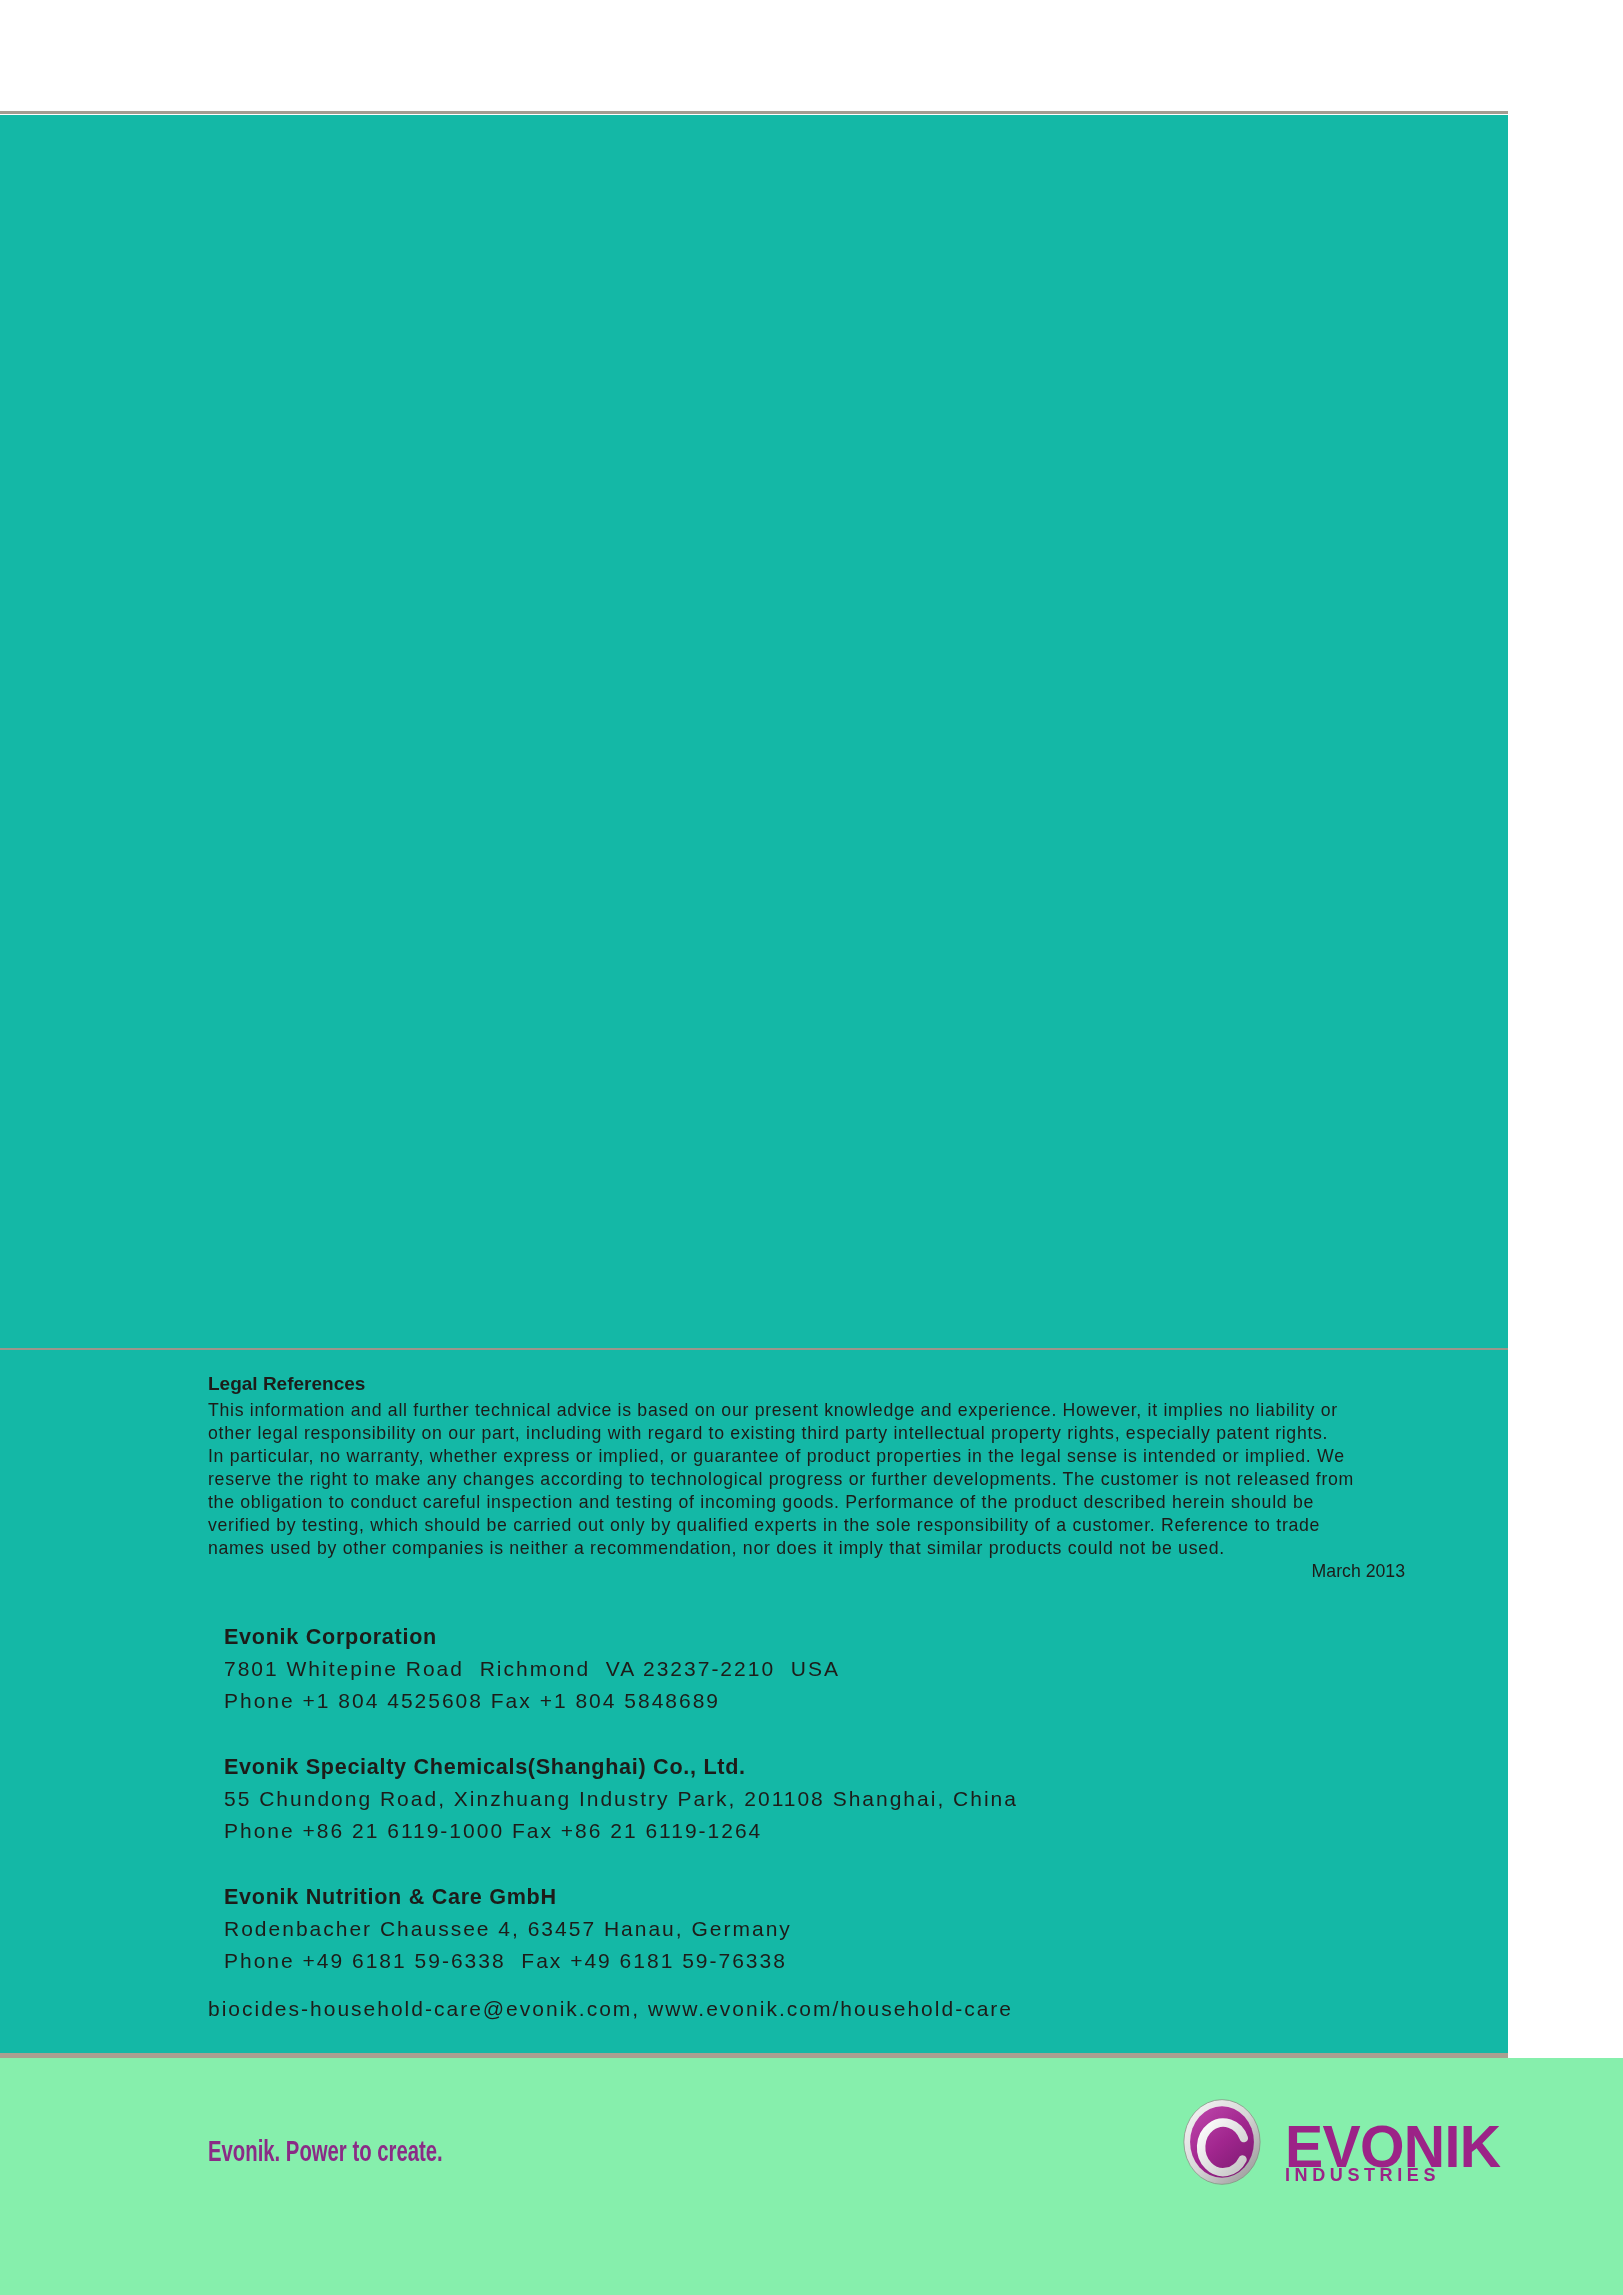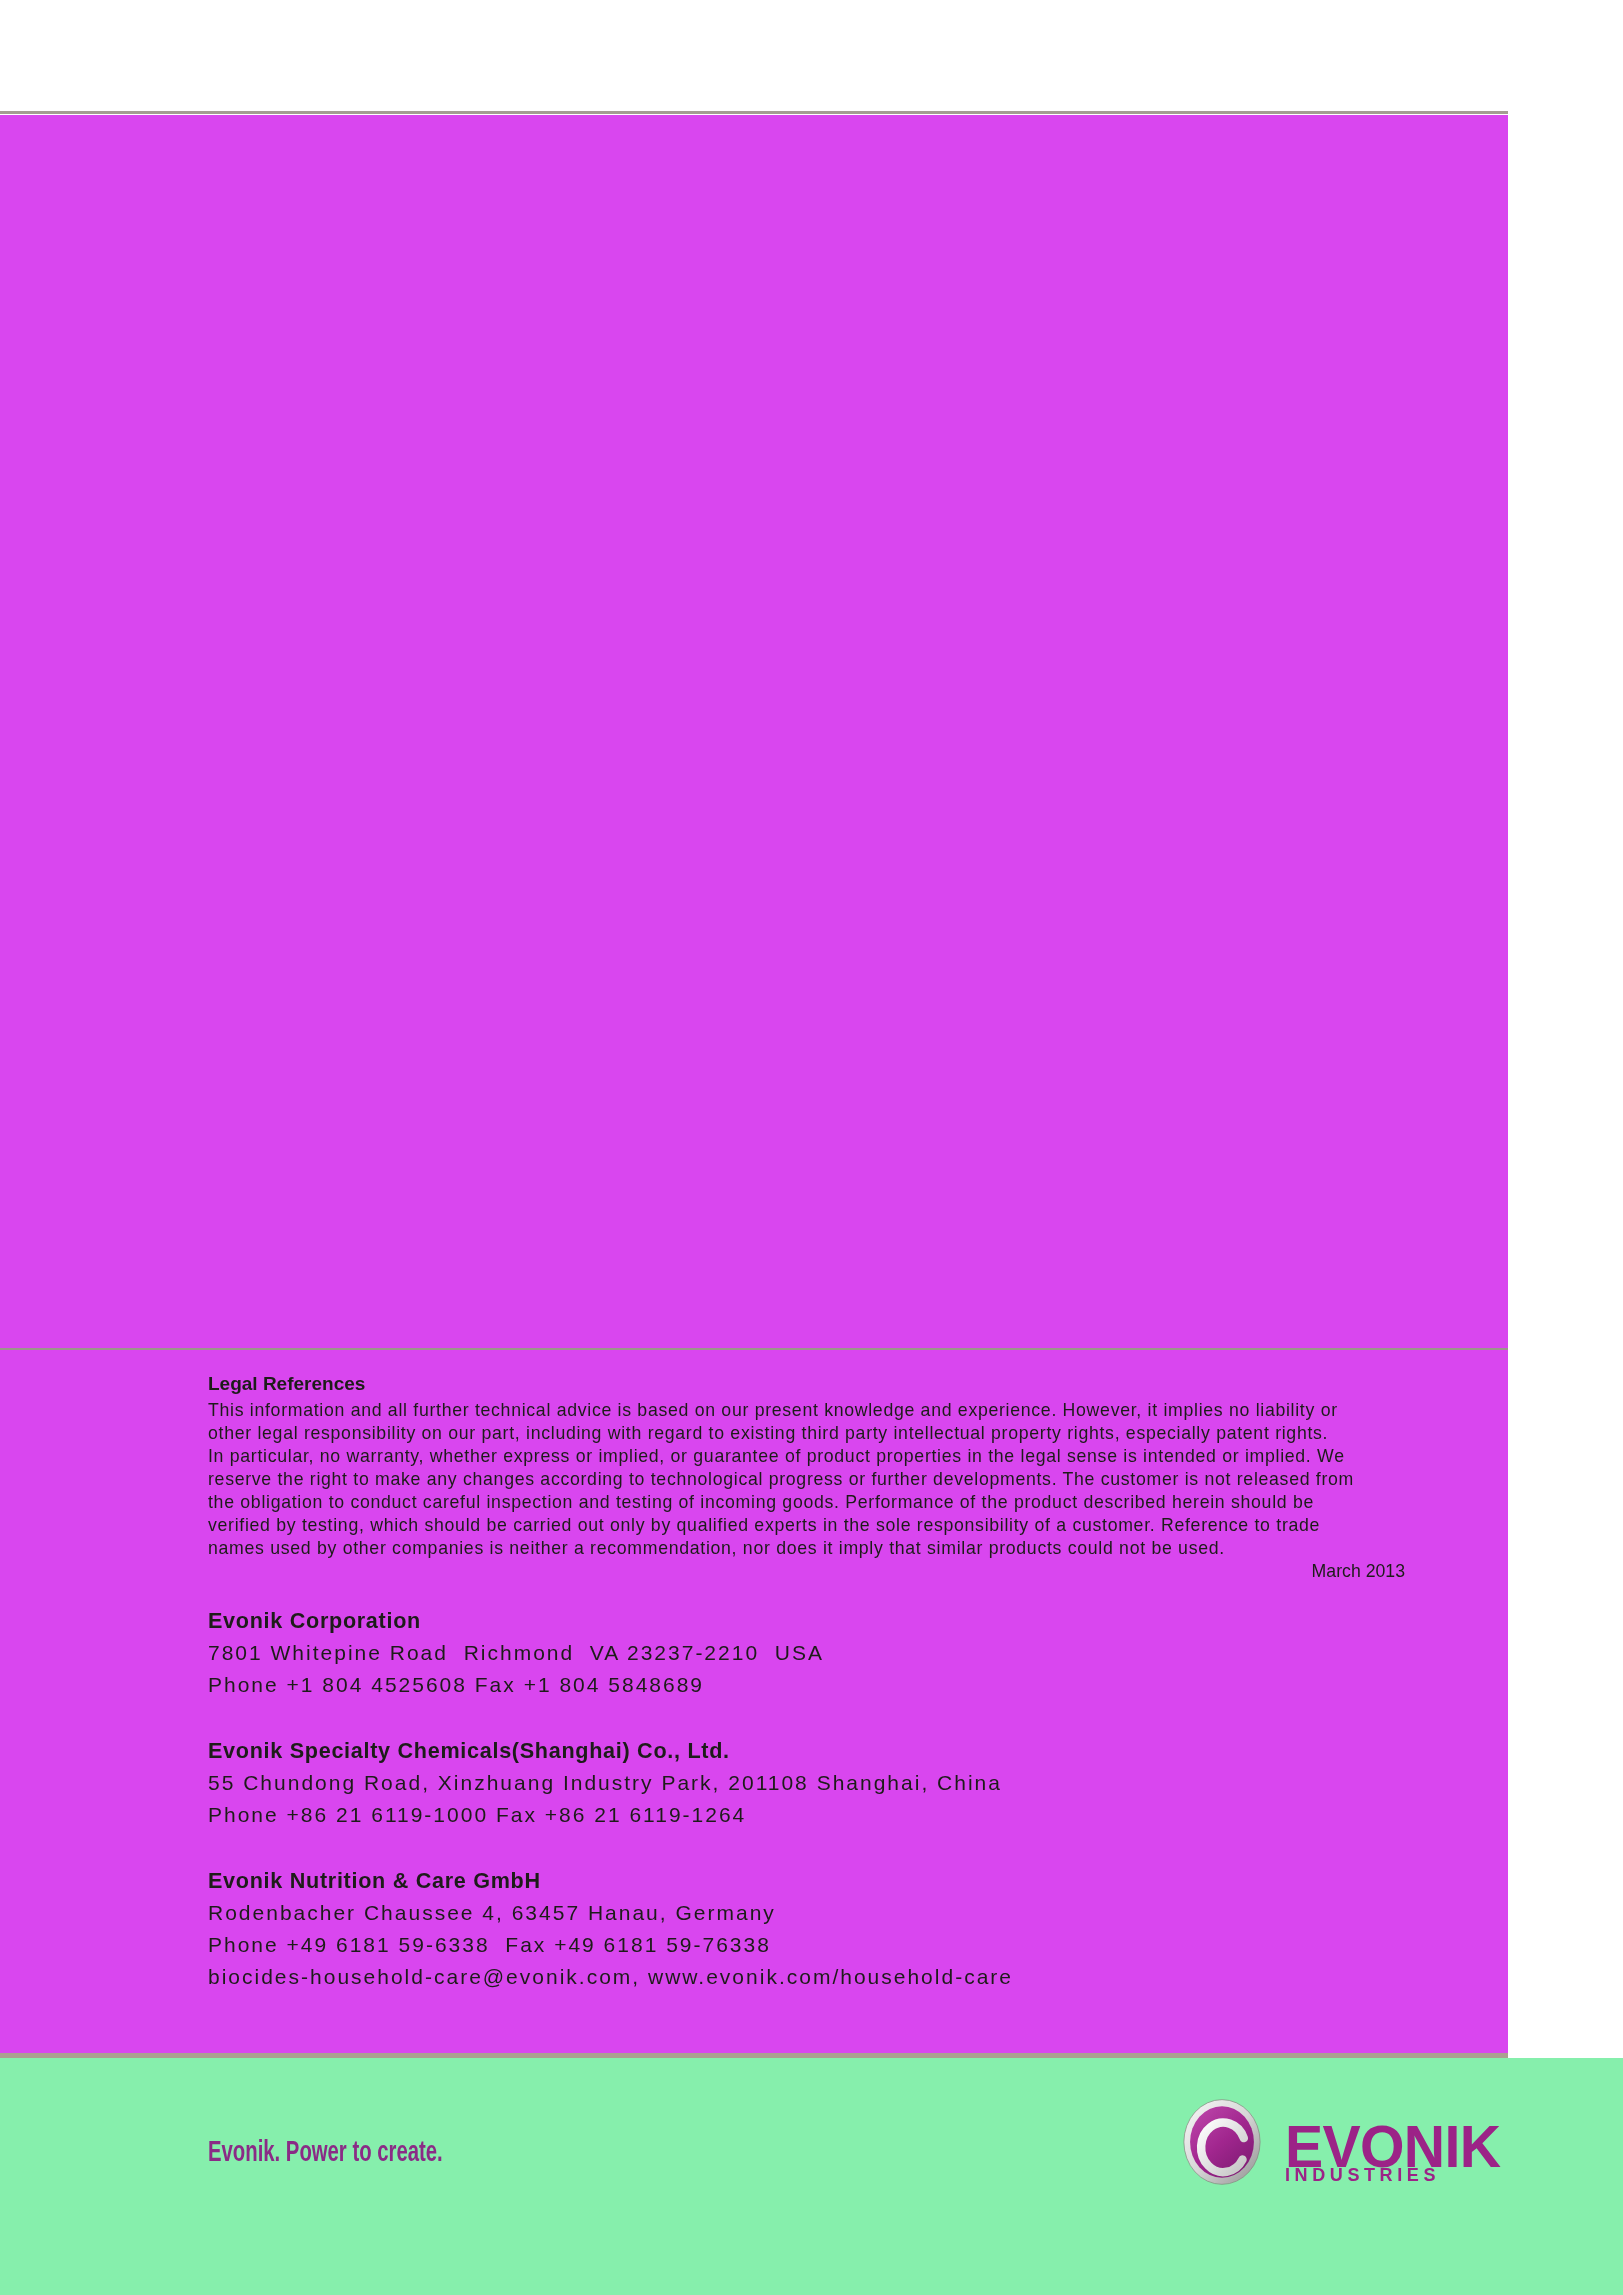--- a/index.html
+++ b/index.html
@@ -2,28 +2,28 @@
 <html style="font-size:10.5px"><head>
 <meta charset="utf-8">
 <style>
   html,body{margin:0;padding:0;}
   body{
     width:1623px;height:2295px;background:#ffffff;position:relative;
     font-family:"Liberation Sans", sans-serif;color:#1d1c19;
     overflow:hidden;
   }
   .top-rule{position:absolute;left:0;top:111px;width:1508px;height:3.3px;background:#a49d92;}
-  .content-area{position:absolute;left:0;top:115px;width:1508px;height:1938px;background:#d946ef;}
+  .content-area{position:absolute;left:0;top:115px;width:1508px;height:1938px;background:#14b8a6;}
   .legal-divider{position:absolute;left:0;top:1233px;width:100%;height:2px;background:#9c968b;}
   .legal-section{position:absolute;left:208px;top:1257px;width:1241px;}
   .legal-heading{font-size:19px;font-weight:bold;line-height:23.6px;margin:0 0 3.9px 0;}
   .legal-line{font-size:17.7px;line-height:23px;letter-spacing:0.7px;white-space:pre;}
   .legal-date{font-size:17.7px;line-height:23px;text-align:right;padding-right:44px;}
   .contacts{position:absolute;left:208px;top:1490px;width:1241px;}
-  .contact-block{margin:0;}
+  .contact-block{margin:16px;}
   .contact-block + .contact-block{margin-top:34px;}
   .contact-heading{font-size:21.6px;font-weight:bold;line-height:32px;letter-spacing:0.7px;white-space:pre;}
   .contact-line{font-size:21px;line-height:32px;letter-spacing:2px;white-space:pre;}
   .contact-links{font-size:21px;line-height:32px;letter-spacing:2px;white-space:pre;}
   .bottom-rule{position:absolute;left:0;top:2053px;width:1508px;height:5.2px;background:#ab9f90;}
   .footer{position:absolute;left:0;top:2058px;width:1623px;height:238px;background:#86efac;}
   .tagline{
     position:absolute;left:208px;top:79px;font-size:29px;font-weight:bold;color:#8a2b86;
     line-height:1;white-space:nowrap;transform:scaleX(0.70);transform-origin:left top;
   }

